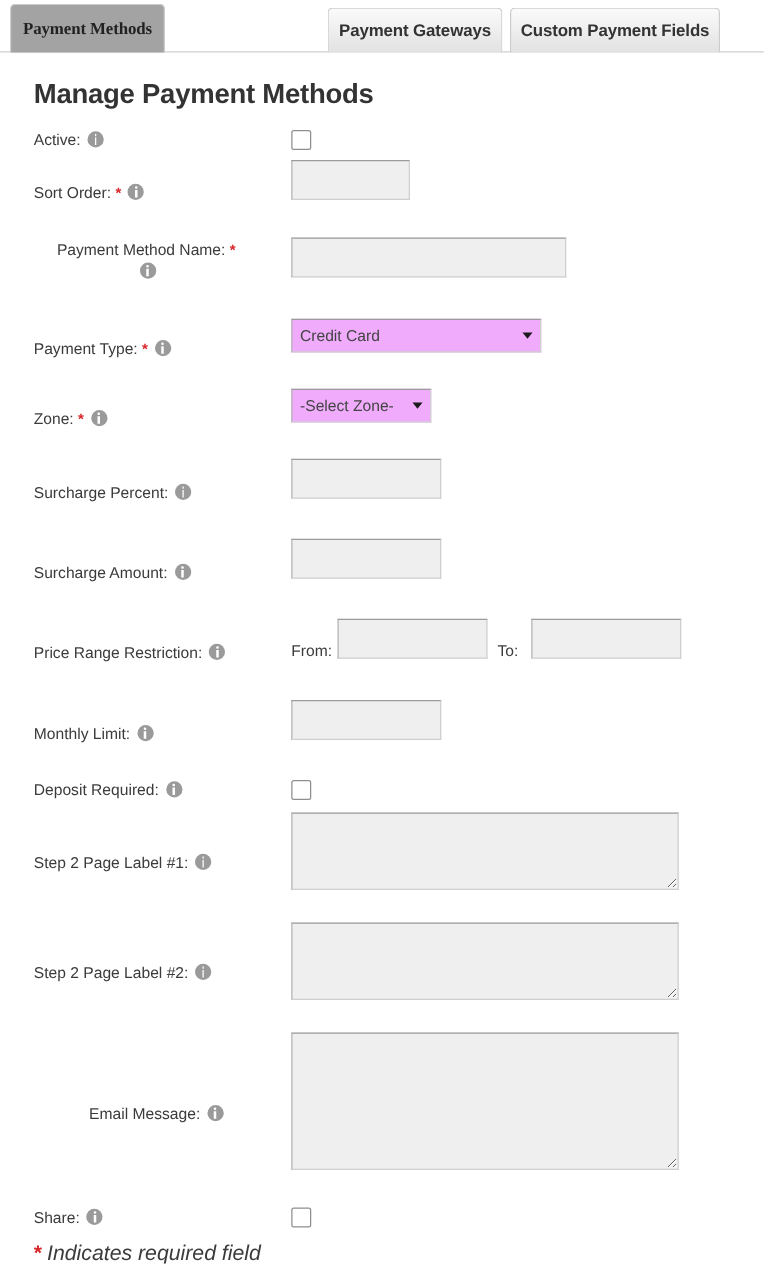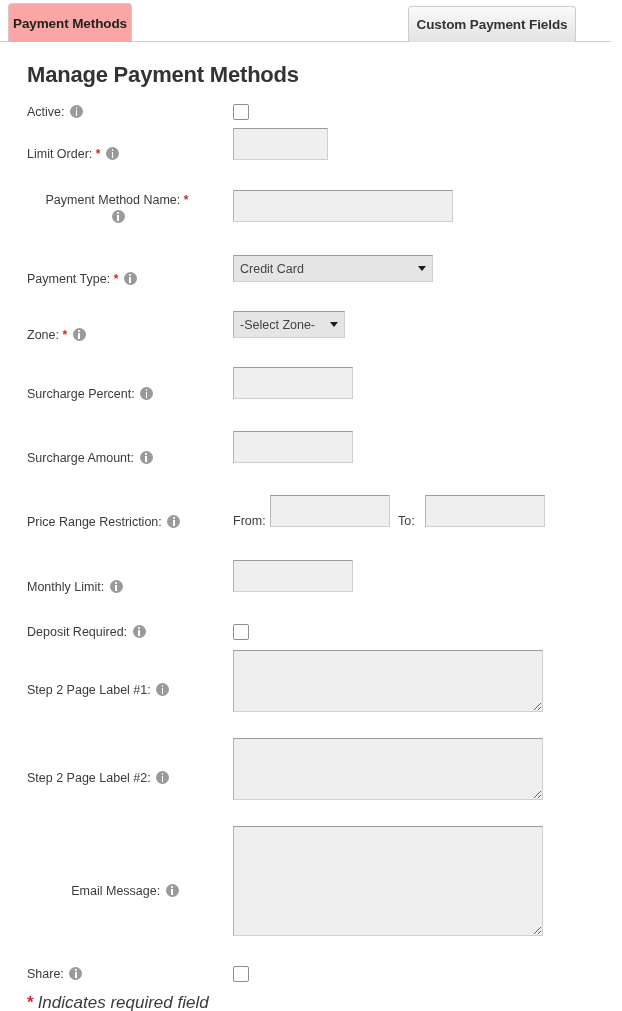--- a/index.html
+++ b/index.html
@@ -41,26 +41,27 @@
     font-size: 13.5px;
     font-weight: bold;
     letter-spacing: -0.1px;
     display: flex;
     align-items: center;
     justify-content: center;
     white-space: nowrap;
     cursor: pointer;
   }
   .tab.active {
-    background: #fca5a5;
+    background: #a3a3a3;
     border-color: #cccccc;
     color: #222222;
     top: 3px;
     height: 39px;
     z-index: 5;
+    font-family: Liberation Serif, serif;
   }
 
   
   .page-title {
     position: absolute;
     left: 27px; top: 62px;
     font-size: 22px;
     font-weight: bold;
     color: #333333;
     letter-spacing: -0.2px;
@@ -130,21 +131,21 @@
     display: block;
   }
   .chk {
     width: 16px; height: 16px;
     background: #ffffff;
     border: 1px solid #8e8e8e;
     border-radius: 2px;
     cursor: pointer;
   }
   .sel {
-    background: #e5e5e5;
+    background: #f0abfc;
     border: 1px solid #cfcfcf;
     border-top-color: #9b9b9b;
     border-left-color: #b5b5b5;
     height: 27px;
     font-size: 12.5px;
     color: #444;
     display: flex;
     align-items: center;
     padding: 0 6px;
     cursor: pointer;
@@ -182,39 +183,42 @@
 <div id="page">
 
   <div class="tabbar">
     <div class="tabbar-underline"></div>
 
     <div class="tab active" style="left:8px; width:124px;">
       <span>Payment Methods</span>
     </div>
 
 
+    <div class="tab" style="left:262px; width:140px;">
+      <span>Payment Gateways</span>
+    </div>
 
     <div class="tab" style="left:408px; width:168px;">
       <span>Custom Payment Fields</span>
     </div>
   </div>
 
   <div class="page-title">Manage Payment Methods</div>
 
   <div class="row" style="top:104px;">
     <div class="lbl" style="top:0;">
       <span>Active:</span>
       <span class="info"></span>
     </div>
     <div class="ctl chk" style="left:233px; top:0;"></div>
   </div>
 
   <div class="row" style="top:128px;">
     <div class="lbl" style="top:18px;">
-      <span>Limit Order:</span>
+      <span>Sort Order:</span>
       <span class="req">*</span>
       <span class="info"></span>
     </div>
     <input class="ctl txt" style="left: 233px; top: 0px; width: 95px;" type="text" value="">
   </div>
 
   <div class="row" style="top:190px;">
     <div class="lbl" style="top:2px; width:180px;text-align:center;">
       <span>Payment Method Name:</span>
       <span class="req">*</span><br>

